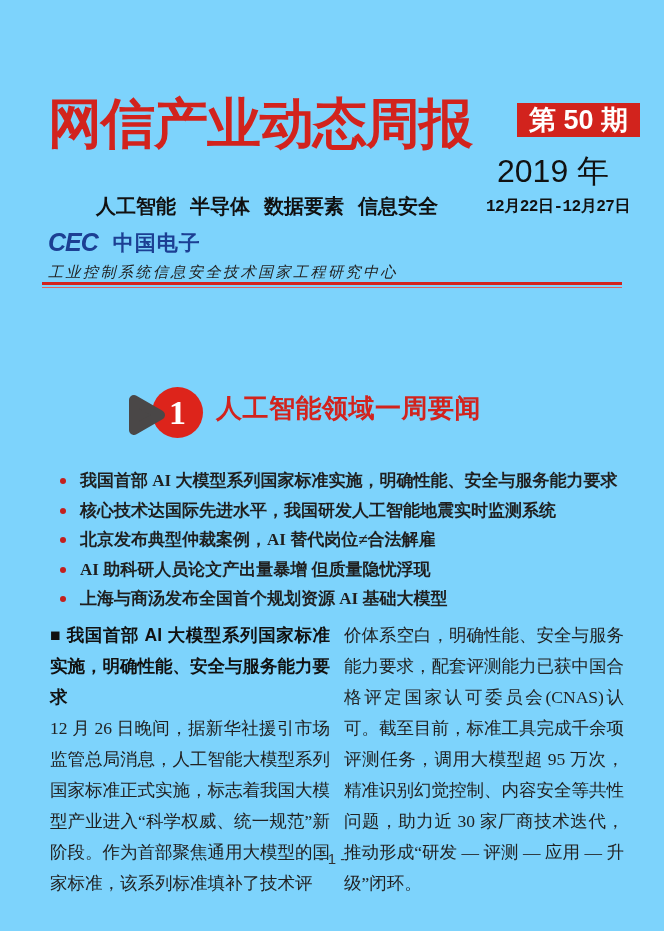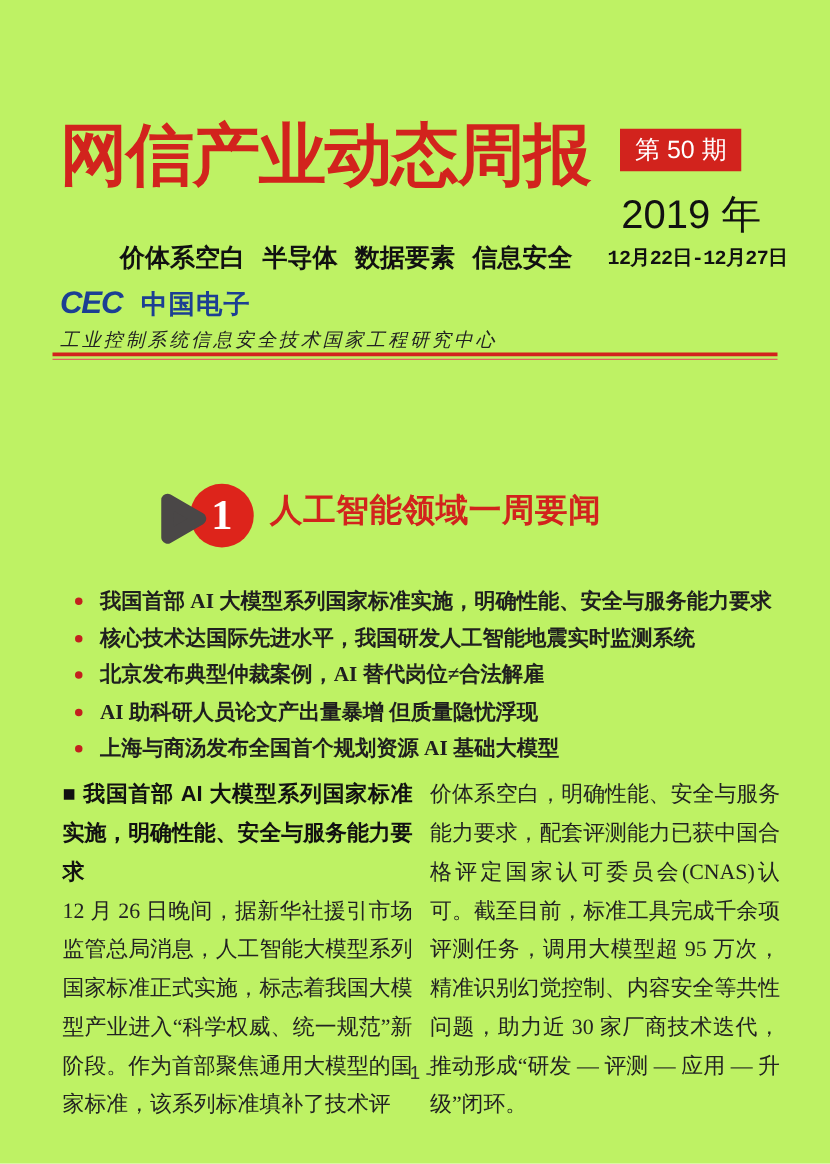--- a/index.html
+++ b/index.html
@@ -2,47 +2,47 @@
 <html><head>
 <meta charset="utf-8">
 <style>
   * { margin: 0; padding: 0; box-sizing: border-box; }
   html, body { background: #ffffff; }
   .page {
     position: relative;
     width: 664px;
     height: 931px;
     margin: 0 auto;
-    background: #bef264;
+    background: #7dd3fc;
     overflow: hidden;
     font-family: "Liberation Serif", serif;
     color: #1c1c1c;
   }
 
   
   .newsletter-title {
     position: absolute;
     left: 48px;
     top: 88px;
     font-family: "Liberation Serif", serif;
     font-size: 54px;
     font-weight: bold;
     letter-spacing: -1px;
     color: #d2231d;
     white-space: nowrap;
   }
   .issue-badge {
     position: absolute;
-    left: 496px;
+    left: 517px;
     top: 103px;
     background: #d2231d;
     color: #ffffff;
     font-family: "Liberation Sans", sans-serif;
-    font-size: 20px;
-    font-weight: normal;
+    font-size: 27px;
+    font-weight: bold;
     line-height: 34px;
     padding: 0 12px;
     white-space: nowrap;
   }
   .issue-year {
     position: absolute;
     left: 497px;
     top: 150px;
     font-family: "Liberation Sans", sans-serif;
     font-size: 32px;
@@ -211,21 +211,21 @@
 </style>
 </head>
 <body>
 
 <div class="page">
 
   <h1 class="newsletter-title">网信产业动态周报</h1>
   <div class="issue-badge">第 50 期</div>
   <div class="issue-year">2019 年</div>
   <div class="issue-dates">12月22日-12月27日</div>
-  <div class="topics-line">价体系空白 半导体 数据要素 信息安全</div>
+  <div class="topics-line">人工智能 半导体 数据要素 信息安全</div>
 
   <div class="org-block">
     <div class="logo-row">
       <span class="logo-cec">CEC</span>
       <span class="logo-cn">中国电子</span>
     </div>
     <div class="org-name">工业控制系统信息安全技术国家工程研究中心</div>
   </div>
 
   <div class="divider">

